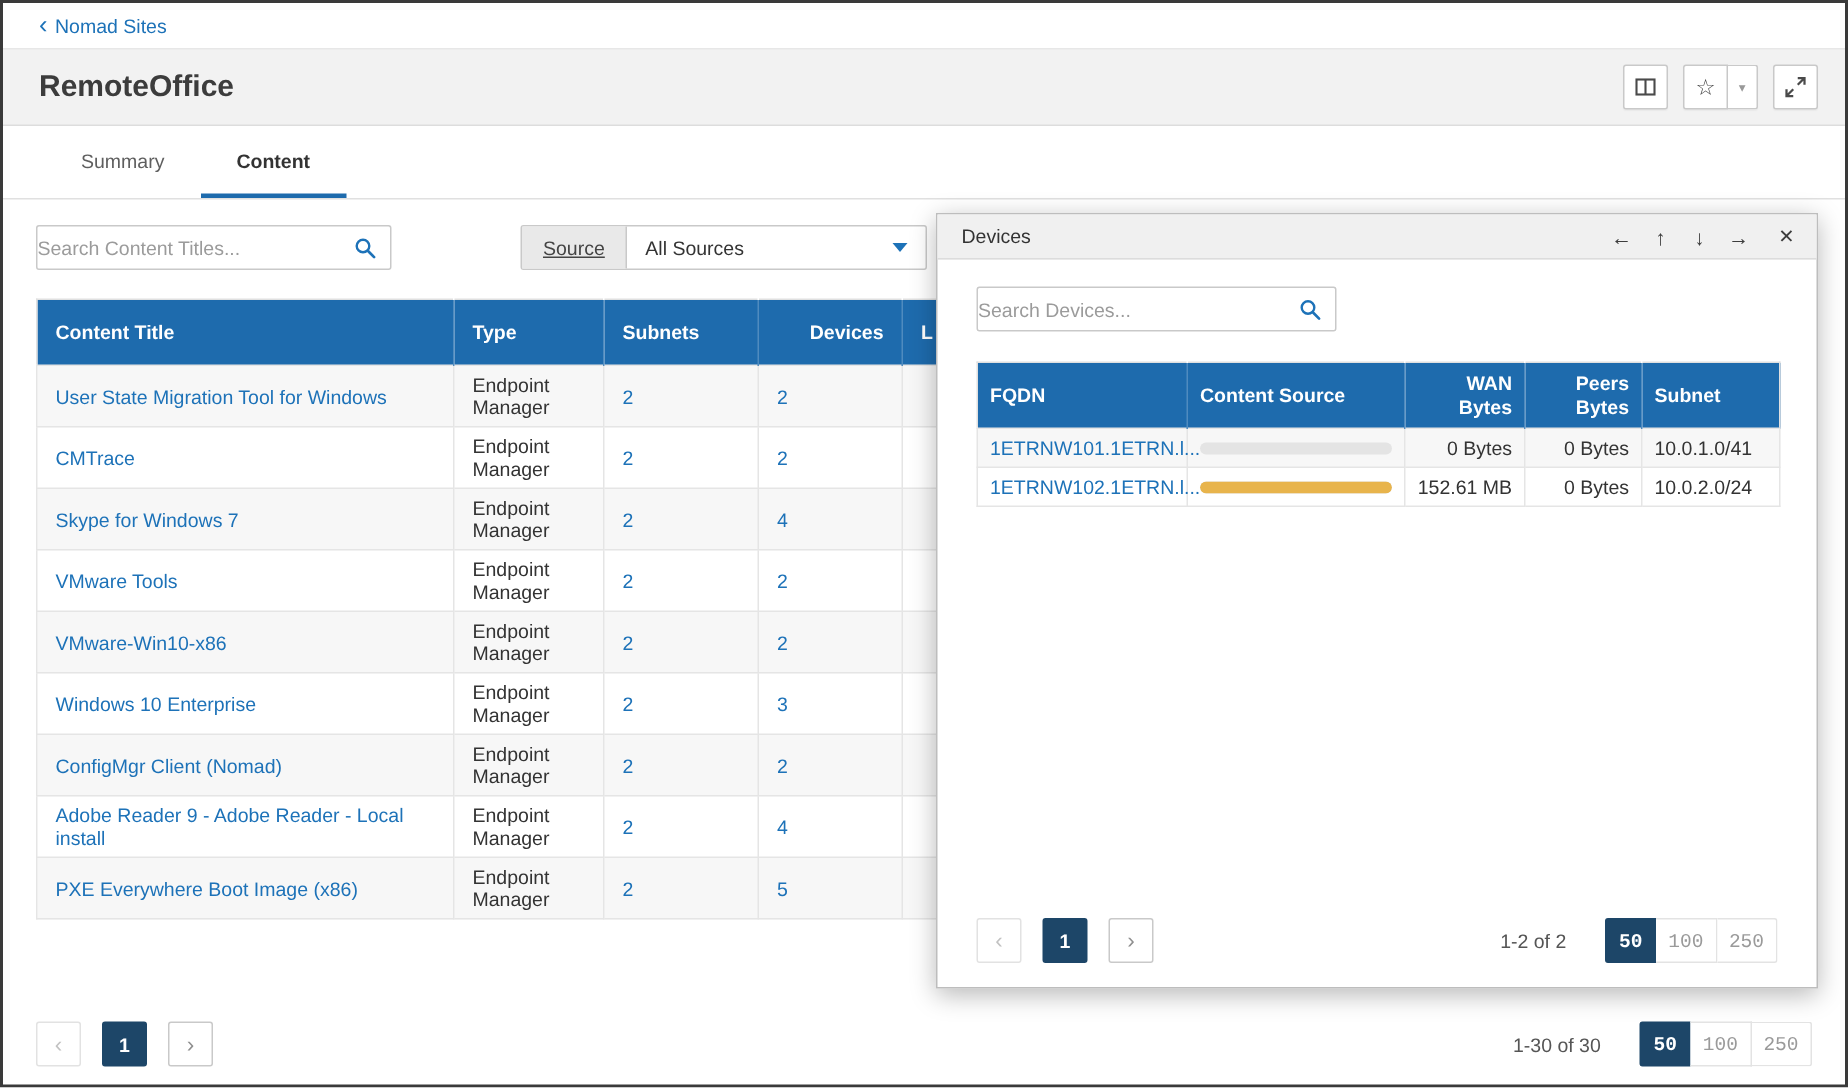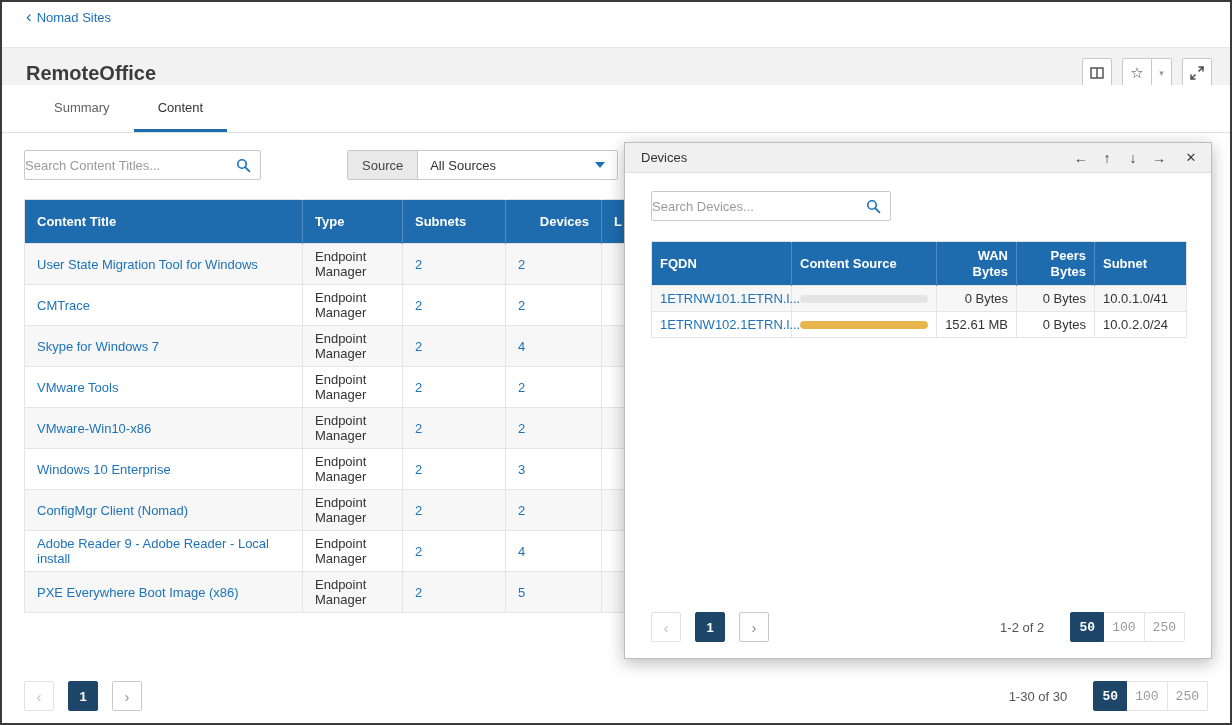--- a/index.html
+++ b/index.html
@@ -6,43 +6,43 @@
   html,body{background:#fff;}
   body{font-family:"Liberation Sans",sans-serif;}
   .frame{position:relative;width:1232px;height:725px;border:2px solid #3a3a3a;background:#fff;overflow:hidden;color:#333;}
 
   
   .breadcrumb-bar{position:absolute;top:0;left:0;right:0;height:30px;display:flex;align-items:center;padding-left:24px;background:#fff;}
   .breadcrumb{color:#1d72b8;font-size:13px;text-decoration:none;display:flex;align-items:center;gap:5px;cursor:pointer;}
   .breadcrumb .chev{font-size:17px;line-height:1;margin-top:-2px;}
 
   
-  .title-bar{position:absolute;top:45px;left:0;right:0;height:52px;background:#f2f2f2;border-top:1px solid #e7e7e7;border-bottom:1px solid #ddd;display:flex;align-items:center;justify-content:space-between;padding:0 18px 0 24px;}
+  .title-bar{position:absolute;top:30px;left:0;right:0;height:52px;background:#f2f2f2;border-top:1px solid #e7e7e7;border-bottom:1px solid #ddd;display:flex;align-items:center;justify-content:space-between;padding:0 18px 0 24px;}
   .page-title{font-size:20px;font-weight:700;color:#3c3c3c;}
   .title-actions{display:flex;align-items:center;gap:10px;}
   .icon-btn{height:30px;min-width:30px;background:#fff;border:1px solid #c9c9c9;border-radius:2px;display:flex;align-items:center;justify-content:center;color:#4a4a4a;cursor:pointer;font-size:15px;box-shadow:0 1px 1px rgba(0,0,0,0.04);}
   .split{display:flex;}
   .split .icon-btn:first-child{border-radius:2px 0 0 2px;}
   .split .icon-btn:last-child{border-left:none;border-radius:0 2px 2px 0;min-width:20px;color:#999;font-size:9px;}
 
   
   .tab-bar{position:absolute;top:83px;left:0;right:0;height:48px;background:#fff;border-bottom:1px solid #e0e0e0;display:flex;align-items:stretch;padding-left:28px;}
   .tab{padding:0 24px;display:flex;align-items:center;font-size:13px;color:#5f5f5f;cursor:pointer;border-bottom:3px solid transparent;}
-  .tab.active{color:#333;font-weight:400;border-bottom-color:#1e6bad;}
+  .tab.active{color:#333;font-weight:700;border-bottom-color:#1e6bad;}
 
   
   .searchbox{position:absolute;height:30px;background:#fff;border:1px solid #c9c9c9;border-radius:2px;display:flex;align-items:center;padding:0 9px 0 0;gap:6px;}
   .searchbox input{border:none;outline:none;flex:1;font-size:13px;color:#555;font-family:inherit;background:transparent;min-width:0;}
   .searchbox input::placeholder{color:#9b9b9b;}
   .content-search{left:22px;top:148px;width:237px;}
   .panel-search{left:26px;top:48px;width:240px;}
 
   
   .source-group{position:absolute;left:345px;top:148px;width:271px;height:30px;display:flex;border:1px solid #c9c9c9;border-radius:2px;background:#fff;font-size:13px;}
-  .source-label{background:#e9e9e9;border-right:1px solid #c9c9c9;display:flex;align-items:center;padding:0 14px;color:#444;}
+  .source-label{background:#e9e9e9;border-right:1px solid #c9c9c9;display:flex;align-items:center;padding:0 14px;color:#444;text-decoration:underline;}
   .source-value{flex:1;display:flex;align-items:center;justify-content:space-between;padding:0 12px;color:#333;cursor:pointer;}
   .caret{width:0;height:0;border-left:5px solid transparent;border-right:5px solid transparent;border-top:6px solid #1d72b8;}
 
   
   table{border-collapse:collapse;table-layout:fixed;}
   th{background:#1e6bad;color:#fff;text-align:left;font-weight:700;font-size:13px;padding:0 12px;height:44px;border-right:1px solid rgba(255,255,255,0.22);vertical-align:middle;line-height:16px;}
   th:last-child{border-right:none;}
   td{border:1px solid #e5e5e5;font-size:13px;color:#333;vertical-align:middle;}
   tbody tr:nth-child(odd){background:#f7f7f7;}
   tbody tr:nth-child(even){background:#fff;}

